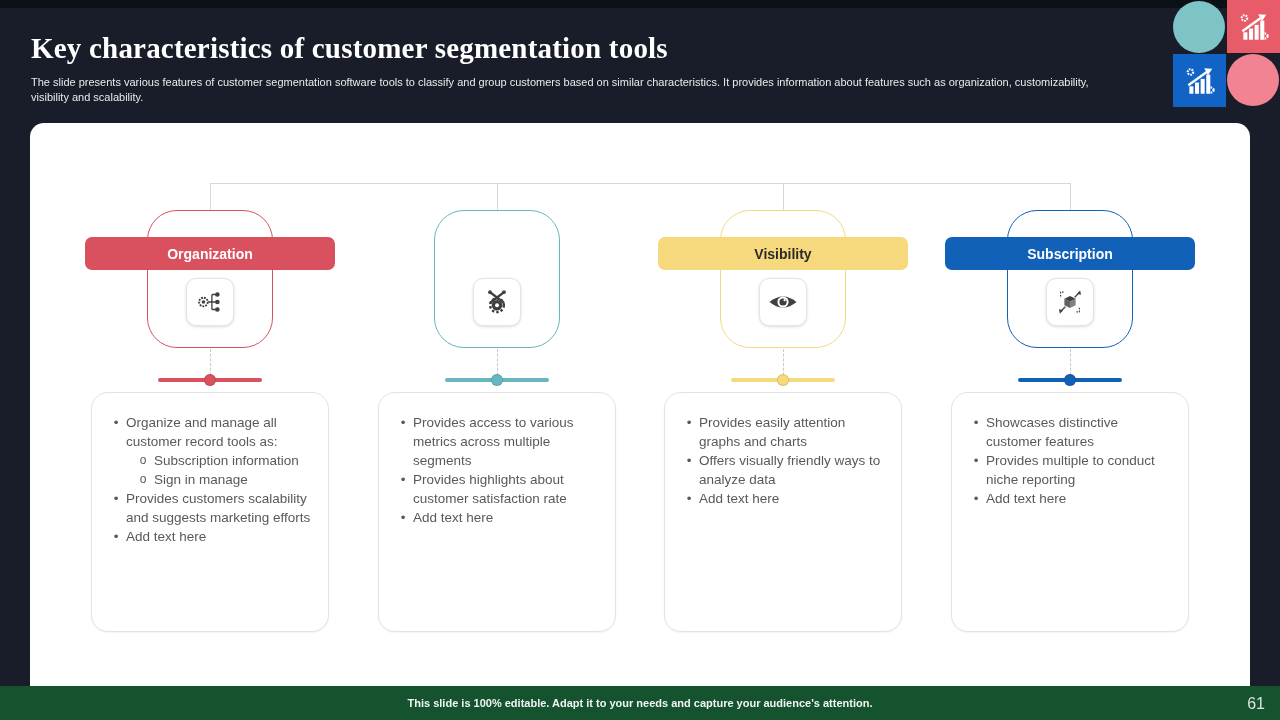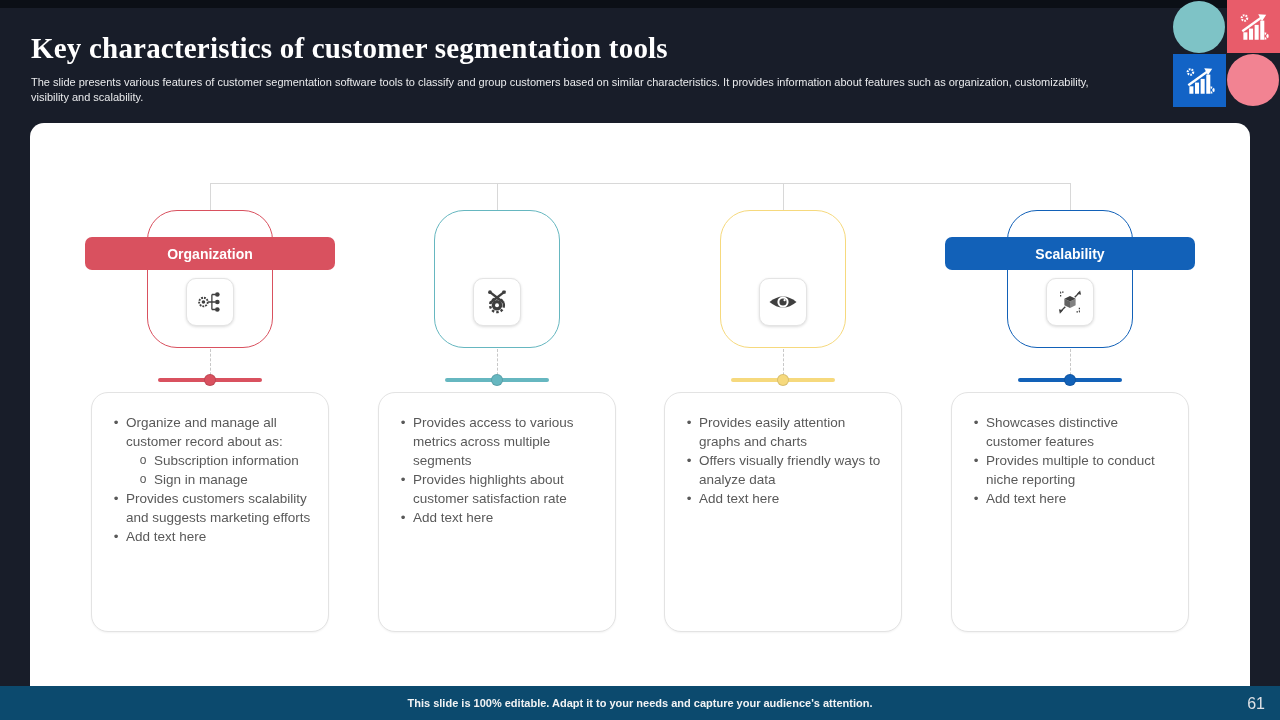--- a/index.html
+++ b/index.html
@@ -48,21 +48,21 @@
                  background:var(--accent); box-shadow:inset 0 0 0 1px rgba(0,0,0,.12); }
   .text-card { position:absolute; left:6px; top:182px; width:238px; height:240px; background:#fff;
                border:1px solid #e3e3e3; border-radius:17px; box-shadow:0 1px 2px rgba(0,0,0,.05);
                padding:20px 14px 0 14px; }
   .bullet { display:flex; font-size:13.5px; line-height:19px; color:#595959; }
   .bullet .marker { flex:0 0 20px; text-align:center; }
   .bullet.l2 { padding-left:26px; }
   .bullet.l2 .marker { flex:0 0 22px; font-size:12px; }
 
   
-  .footer { position:absolute; left:0; bottom:0; width:1280px; height:34px; background:#0c4a6e;
+  .footer { position:absolute; left:0; bottom:0; width:1280px; height:34px; background:#14532d;
             display:flex; align-items:center; justify-content:center; }
   .footer-note { font-size:11px; font-weight:bold; color:#f2f3f5; }
   .page-num { position:absolute; right:15px; top:9px; font-size:16px; color:#dfe1e5; }
 
   svg { display:block; }
 </style>
 </head>
 <body>
 
 <div class="top-strip"></div>
@@ -123,21 +123,21 @@
         <circle cx="23.8" cy="24" r="2.5" fill="#3f3f3f"></circle>
       </svg>
     </div>
     <div class="drop-dash"></div>
     <div class="divider"></div>
     <div class="divider-dot"></div>
     <div class="text-card">
       <div>
           <div class="bullet l1">
             <span class="marker">•</span>
-            <span class="btext">Organize and manage all customer record about as:</span>
+            <span class="btext">Organize and manage all customer record tools as:</span>
           </div>
           <div class="bullet l2">
             <span class="marker">o</span>
             <span class="btext">Subscription information</span>
           </div>
           <div class="bullet l2">
             <span class="marker">o</span>
             <span class="btext">Sign in manage</span>
           </div>
           <div class="bullet l1">
@@ -181,20 +181,21 @@
           <div class="bullet l1">
             <span class="marker">•</span>
             <span class="btext">Add text here</span>
           </div>
         </div>
     </div>
   </div>
 
   <div class="col" style="left: 628px; --accent: #F6D97D; --chip-text: #2B2B2B;">
     <div class="outline-box"></div>
+    <div class="chip">Visibility</div>
     <div class="icon-card">
       <svg width="32" height="32" viewBox="0 0 32 32">
         <path d="M2.5 16 Q16 5 29.5 16 Q16 27 2.5 16 Z" fill="#3f3f3f"></path>
         <circle cx="16" cy="16" r="5.6" fill="#ffffff"></circle>
         <circle cx="16" cy="16" r="3.6" fill="#3f3f3f"></circle>
         <circle cx="17.6" cy="14.2" r="1.1" fill="#ffffff"></circle>
       </svg>
     </div>
     <div class="drop-dash"></div>
     <div class="divider"></div>
@@ -212,21 +213,21 @@
           <div class="bullet l1">
             <span class="marker">•</span>
             <span class="btext">Add text here</span>
           </div>
         </div>
     </div>
   </div>
 
   <div class="col" style="left: 915px; --accent: #1261B8; --chip-text: #FFFFFF;">
     <div class="outline-box"></div>
-    <div class="chip">Scalability</div>
+    <div class="chip">Subscription</div>
     <div class="icon-card">
       <svg width="30" height="30" viewBox="0 0 32 32">
         <path d="M6 10 V5.5 H10.5" fill="none" stroke="#3f3f3f" stroke-width="1.3" stroke-dasharray="1.6 1.4"></path>
         <path d="M26 22 V26.5 H21.5" fill="none" stroke="#3f3f3f" stroke-width="1.3" stroke-dasharray="1.6 1.4"></path>
         <path d="M21 11 L26 6" stroke="#3f3f3f" stroke-width="1.5" fill="none"></path>
         <polygon points="26.8,3.6 27.8,8.2 23.4,7.1" fill="#3f3f3f"></polygon>
         <path d="M11 21 L6 26" stroke="#3f3f3f" stroke-width="1.5" fill="none"></path>
         <polygon points="5.2,28.4 4.2,23.8 8.6,24.9" fill="#3f3f3f"></polygon>
         <polygon points="16,9.5 22,12.5 16,15.5 10,12.5" fill="#3f3f3f"></polygon>
         <polygon points="10,12.5 16,15.5 16,22.5 10,19.5" fill="#3f3f3f" opacity="0.82"></polygon>

